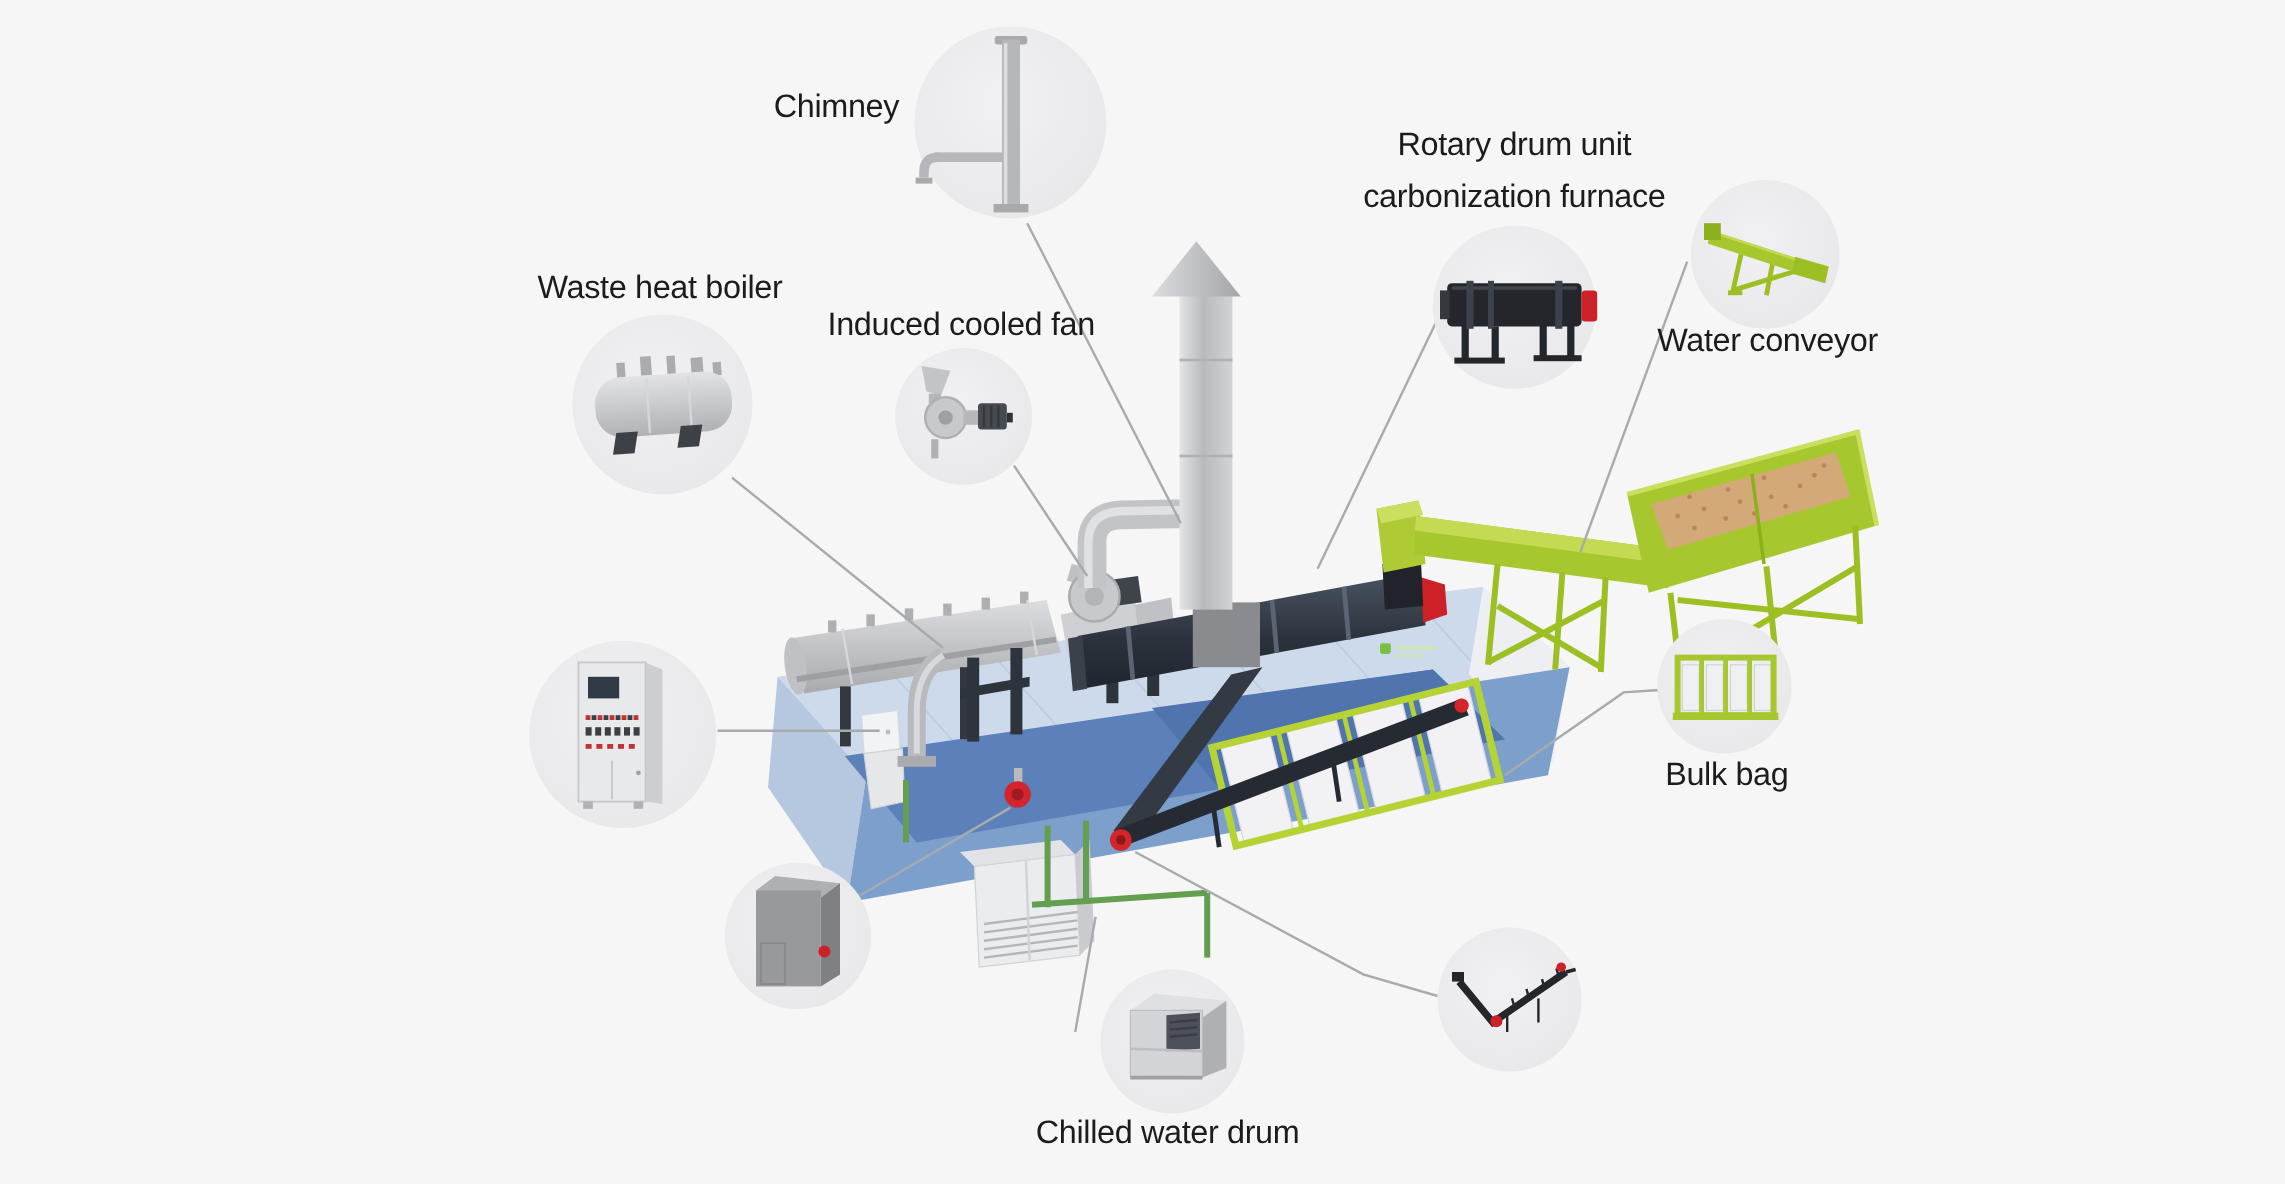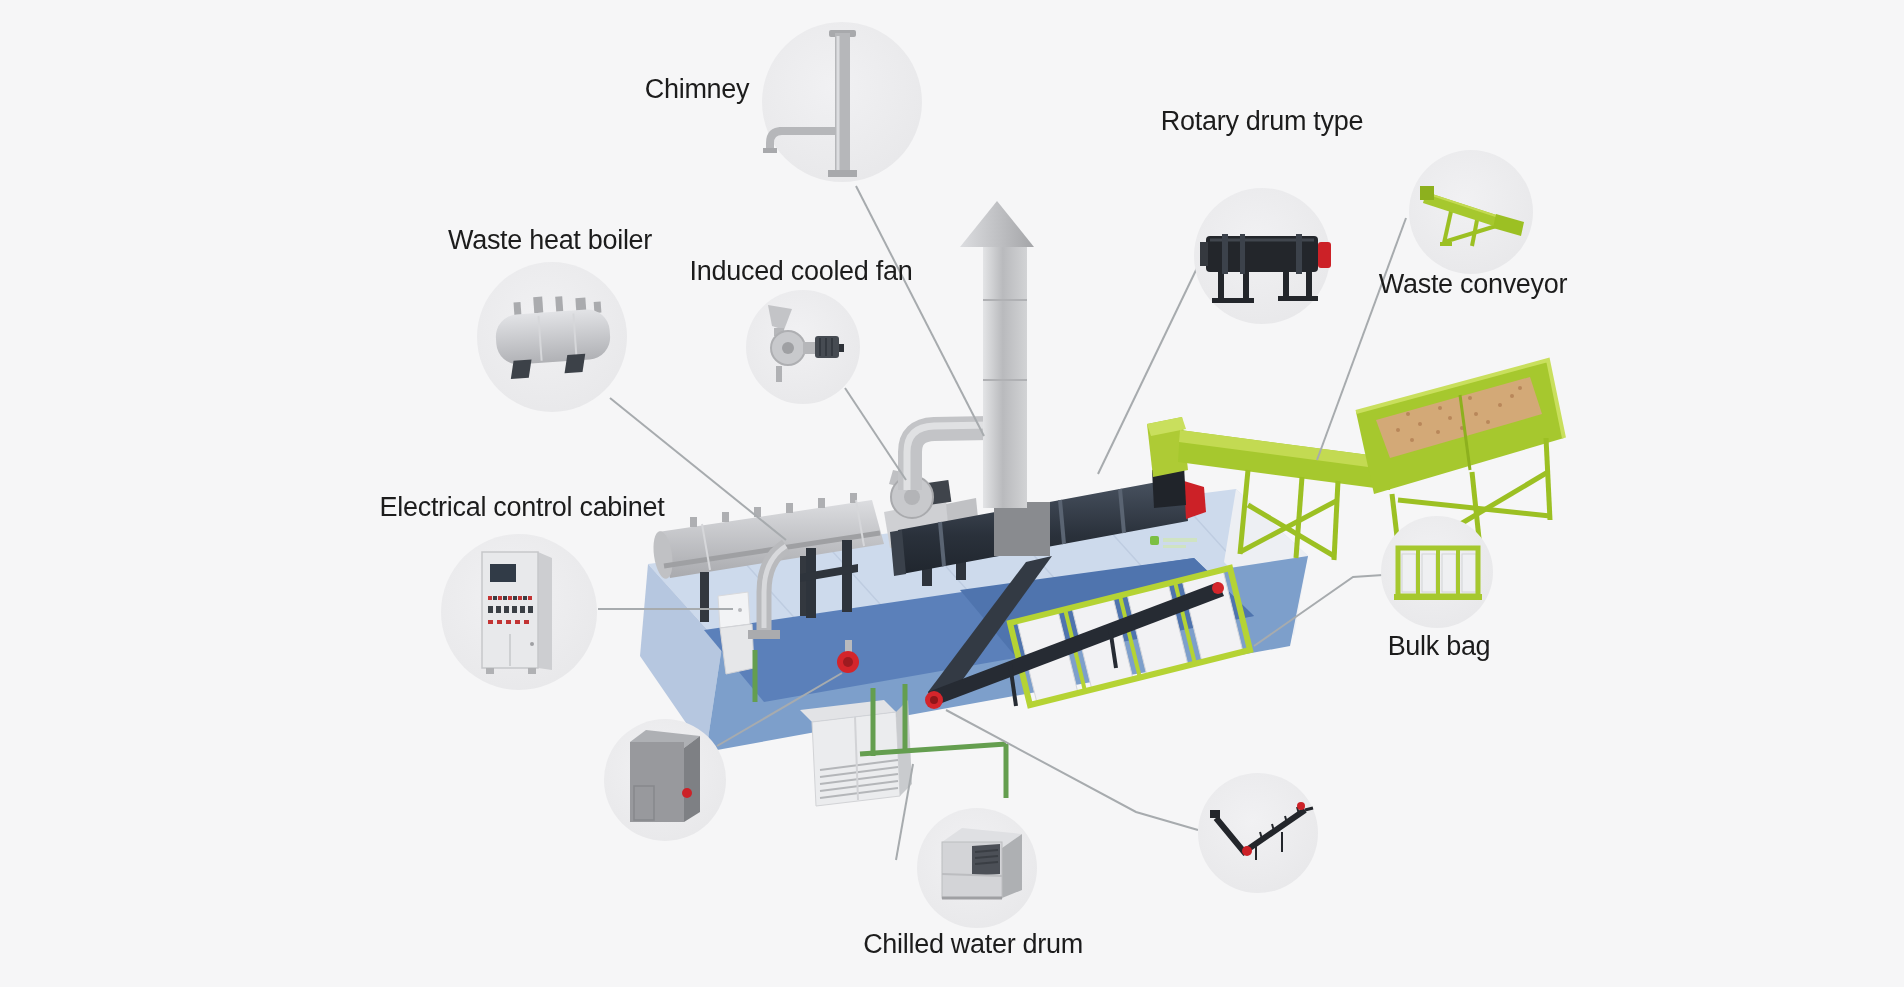--- a/index.html
+++ b/index.html
@@ -427,18 +427,18 @@
           <line x1="1438" y1="550" x2="1438" y2="594"></line>
       <line x1="1458" y1="550" x2="1458" y2="594"></line>
     </g>
     <line x1="1394" y1="597" x2="1482" y2="597" stroke="#a6c82e" stroke-width="6"></line>
   </g>
 </svg>
 
   <div class="lbl" style="left:697px;top:89px">Chimney</div>
   <div class="lbl" style="left:550px;top:240px">Waste heat boiler</div>
   <div class="lbl" style="left:801px;top:271px">Induced cooled fan</div>
-  <div class="lbl" style="left:1262px;top:121px">Rotary drum type</div>
-  <div class="lbl" style="left:1473px;top:284px">Waste conveyor</div>
-  <div class="lbl" style="left:522px;top:507px">Electrical control cabinet</div>
+  <div class="lbl" style="left:1262px;top:121px">Rotary drum unit</div>
+  <div class="lbl" style="left:1262px;top:164px">carbonization furnace</div>
+  <div class="lbl" style="left:1473px;top:284px">Water conveyor</div>
   <div class="lbl" style="left:973px;top:944px">Chilled water drum</div>
   <div class="lbl" style="left:1439px;top:646px">Bulk bag</div>
 </div>
 
 </body></html>

